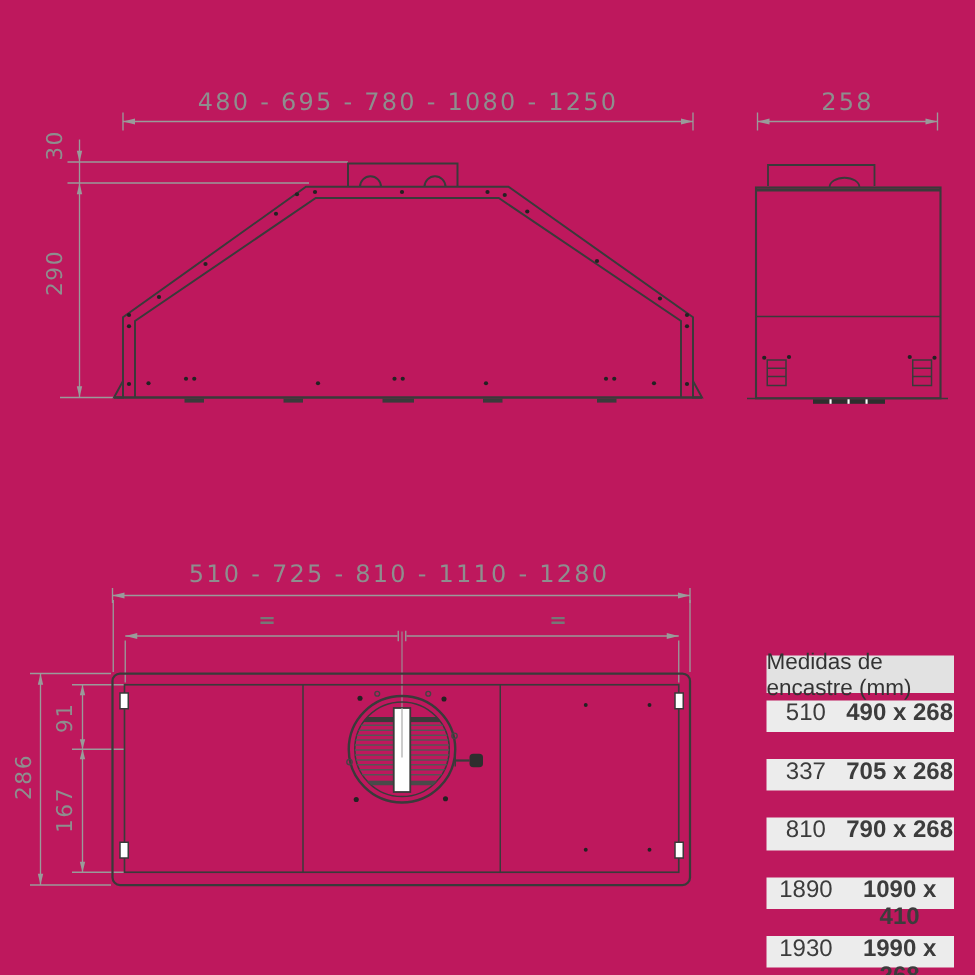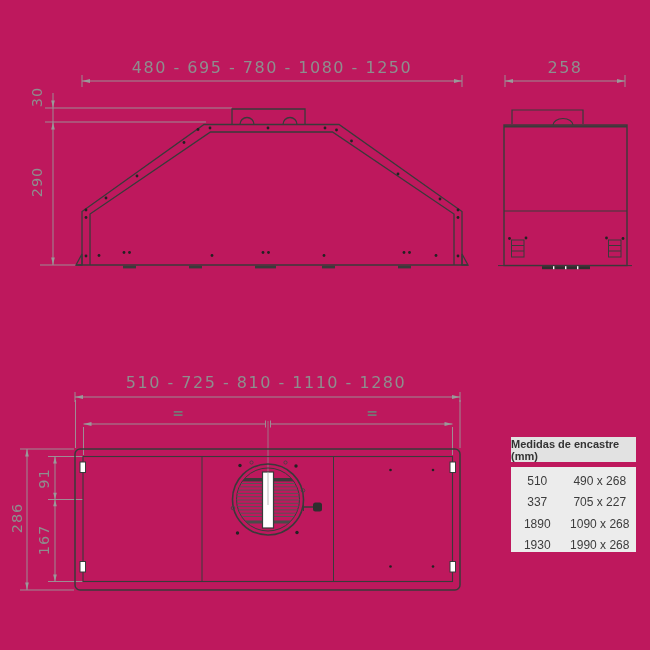--- a/index.html
+++ b/index.html
@@ -5,26 +5,26 @@
   html,body{margin:0;padding:0;background:#fff;}
   #canvas{position:relative;width:650px;height:650px;background:#be185d;overflow:hidden;
           font-family:"DejaVu Sans","Liberation Sans",sans-serif;}
   svg text{font-family:"DejaVu Sans","Liberation Sans",sans-serif;}
   .dim-text{fill:#8e8e8e;font-size:16px;letter-spacing:1.5px;}
   .dim-text-sm{fill:#8e8e8e;font-size:14.5px;letter-spacing:1px;}
   .eq-text{fill:#777;font-size:14px;font-weight:bold;}
   
   .cutout-table{position:absolute;left:511px;top:437px;width:125px;}
   .t-header{background:#e2e2e2;height:25px;display:flex;align-items:center;justify-content:center;
-            font-weight:bold;font-size:11px;color:#333;margin-bottom:4.5px;
+            font-weight:normal;font-size:15px;color:#333;margin-bottom:4.5px;
             font-family:"Liberation Sans",sans-serif;}
-  .t-row{background:#ececec;height:21.4px;display:flex;align-items:flex-end;margin-bottom:0;
-         font-size:12px;color:#3c3c3c;font-family:"Liberation Sans",sans-serif;}
+  .t-row{background:#ececec;height:21.4px;display:flex;align-items:flex-start;margin-bottom:18px;
+         font-size:16px;color:#3c3c3c;font-family:"Liberation Sans",sans-serif;}
   .t-model{width:42%;text-align:center;}
-  .t-size{width:58%;text-align:center;}
+  .t-size{width:58%;text-align:center;font-weight:bold;}
 </style>
 </head>
 <body>
 
 <div id="canvas">
 
 <svg width="650" height="650" viewBox="0 0 650 650">
 
   <g>
 
@@ -254,25 +254,29 @@
 
 <div class="cutout-table">
   <div class="t-header">Medidas de encastre (mm)</div>
   <div class="t-body">
     <div class="t-row">
       <span class="t-model">510</span>
       <span class="t-size">490 x 268</span>
     </div>
     <div class="t-row">
       <span class="t-model">337</span>
-      <span class="t-size">705 x 227</span>
+      <span class="t-size">705 x 268</span>
+    </div>
+    <div class="t-row">
+      <span class="t-model">810</span>
+      <span class="t-size">790 x 268</span>
     </div>
     <div class="t-row">
       <span class="t-model">1890</span>
-      <span class="t-size">1090 x 268</span>
+      <span class="t-size">1090 x 410</span>
     </div>
     <div class="t-row">
       <span class="t-model">1930</span>
       <span class="t-size">1990 x 268</span>
     </div>
   </div>
 </div>
 
 </div>
 

